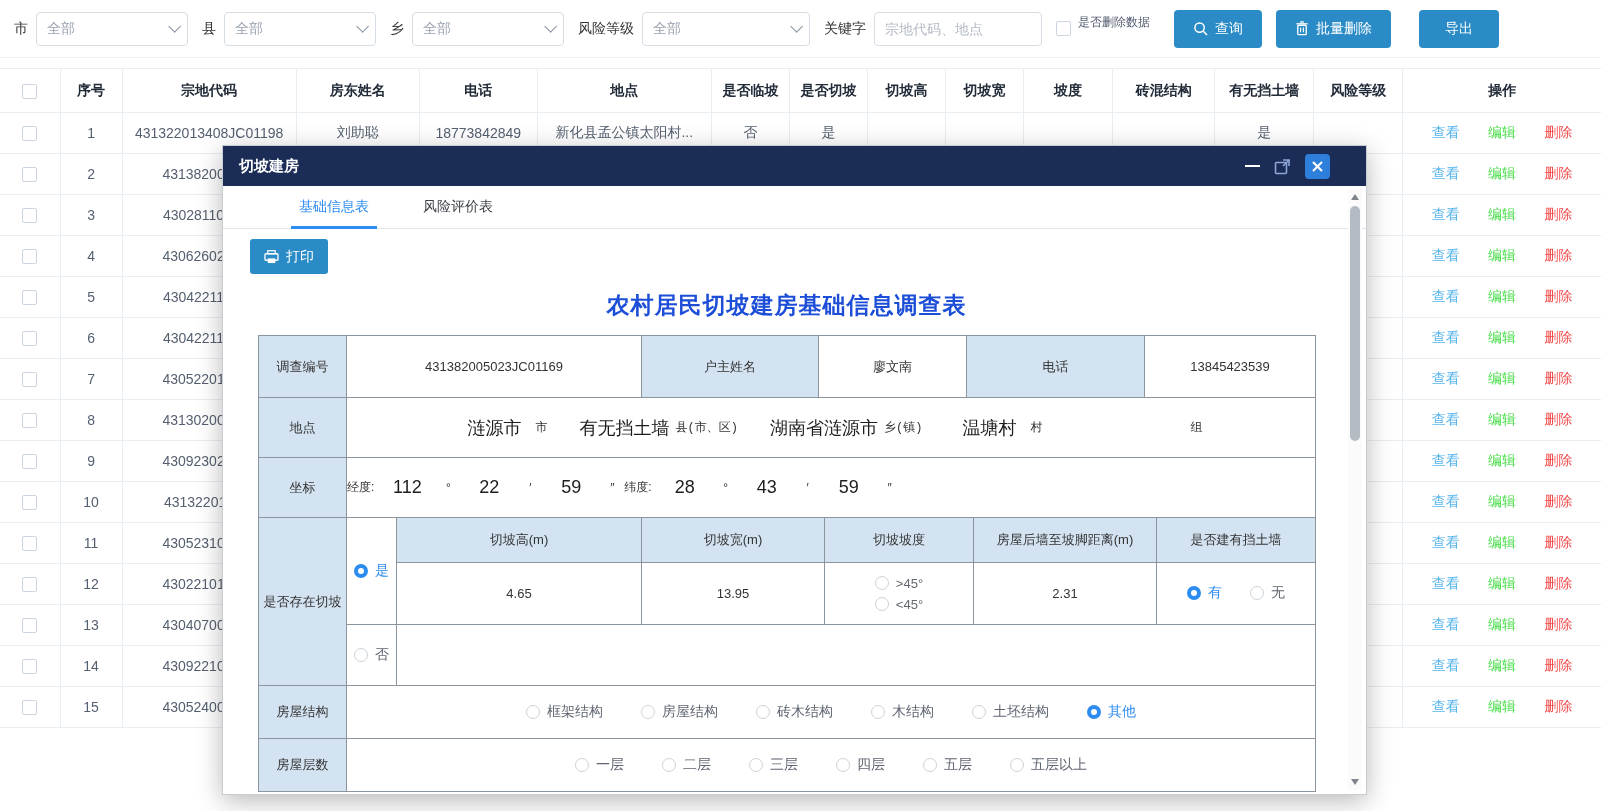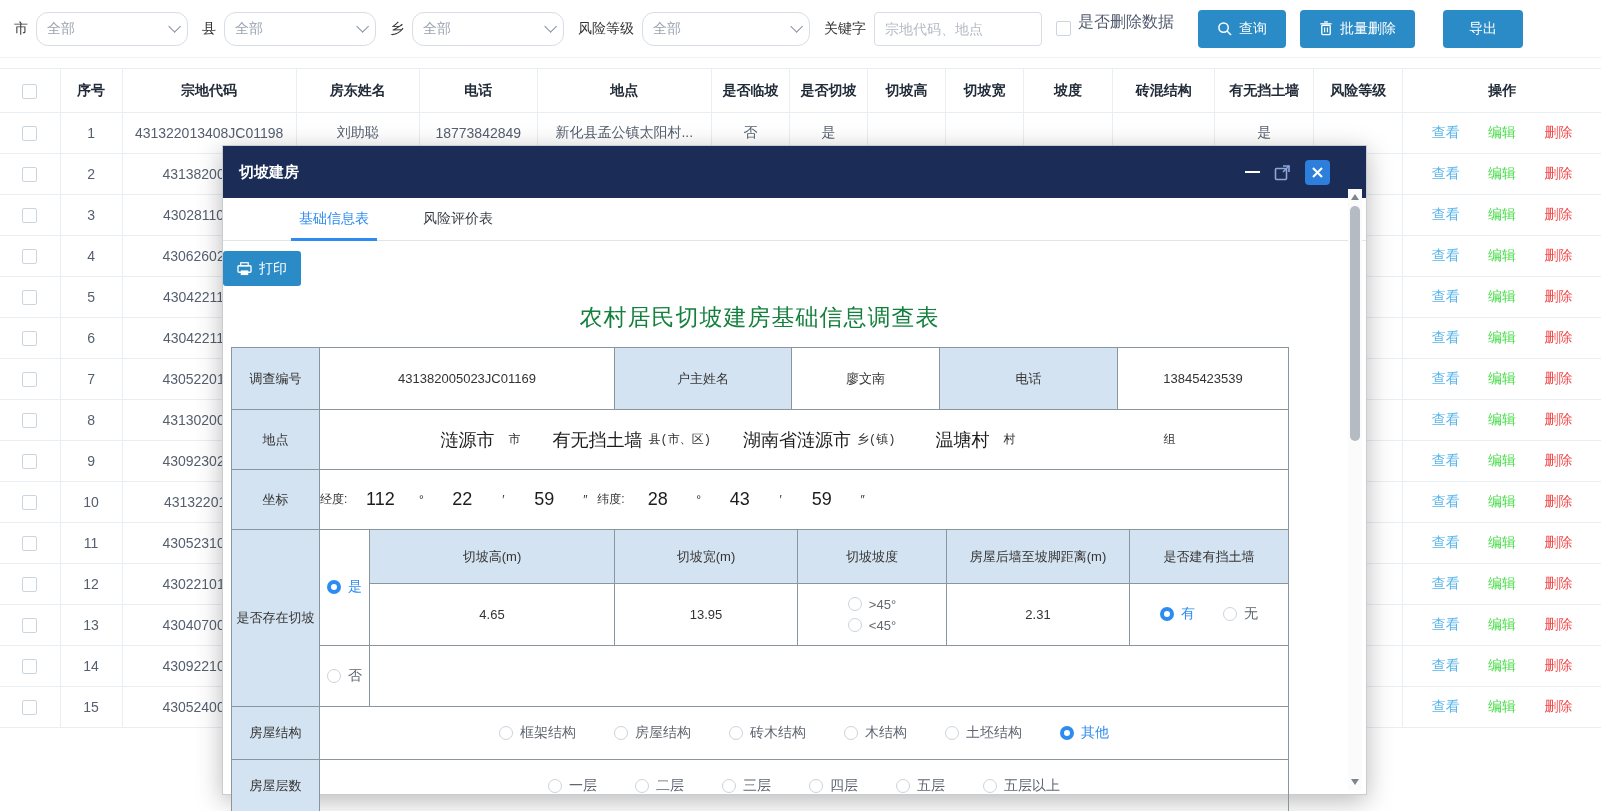--- a/index.html
+++ b/index.html
@@ -4,32 +4,32 @@
 <style>
   * { margin:0; padding:0; box-sizing:border-box; }
   html,body { width:1601px; height:811px; background:#fff; overflow:hidden;
     font-family:"Liberation Sans","DejaVu Sans",sans-serif; }
 
   
   .toolbar { display:flex; align-items:center; height:58px; padding:0 12px; background:#fff;
     border-bottom:1px solid #eef1f5; }
   .f-label { font-size:14px; color:#333; margin:0 8px 0 14px; white-space:nowrap; }
   .f-label:first-child { margin-left:2px; }
-  .sel { width:152px; height:34px; border:1px solid #d7dde4; border-radius:12px; background:#fff;
+  .sel { width:152px; height:34px; border:1px solid #d7dde4; border-radius:4px; background:#fff;
     display:flex; align-items:center; justify-content:space-between; padding:8px 10px; cursor:pointer; }
   .sel.wide { width:168px; }
   .sel .sel-val { font-size:14px; color:#9aa3b0; }
   .chev { width:9px; height:9px; border-right:1.5px solid #8a93a0; border-bottom:1.5px solid #8a93a0;
     transform:rotate(45deg) translateY(-3px); }
   .kw-input { width:168px; height:34px; border:1px solid #d7dde4; border-radius:4px; padding:0 10px;
     font-size:14px; color:#333; outline:none; font-family:inherit; }
   .kw-input::placeholder { color:#b3bac4; }
   .cb { width:15px; height:15px; border:1px solid #ccd5de; border-radius:2px; background:#fff;
     display:inline-block; vertical-align:middle; cursor:pointer; }
-  .cb-label { font-size:16px; color:#515a6e; margin:0 10px 12px 7px; white-space:nowrap; }
+  .cb-label { font-size:12px; color:#515a6e; margin:0 10px 12px 7px; white-space:nowrap; }
   .btn { height:38px; border:none; border-radius:4px; background:var(--primary-btn); color:#fff;
     font-size:14px; display:inline-flex; align-items:center; justify-content:center; gap:7px;
     padding:5px 19px; cursor:pointer; font-family:inherit; margin-left:14px; }
   .btn.export { margin-left:28px; padding:0 26px; }
   .btn svg { display:block; }
 
   
   table.grid { border-collapse:collapse; table-layout:fixed; width:1601px; margin-top:10px; }
   table.grid th, table.grid td { border:1px solid #e9eef3; border-left:none; text-align:center;
     font-size:14px; color:#545f6f; overflow:hidden; white-space:nowrap; }
@@ -38,48 +38,48 @@
   table.grid tr td:last-child, table.grid tr th:last-child { border-right:none; }
   .acts { display:flex; justify-content:space-evenly; align-items:center; }
   .acts a { text-decoration:none; font-size:14px; cursor:pointer; }
   .lk-view { color:var(--link-view); }
   .lk-edit { color:var(--link-edit); }
   .lk-del  { color:var(--link-del); }
 
   
   .modal { position:absolute; left:222px; top:145px; width:1145px; height:650px; background:#fff;
     box-shadow:0 6px 24px rgba(0,0,0,.28); border:1px solid #c8cdd4; }
-  .m-head { height:52px; background:var(--modal-head); display:flex; align-items:center;
+  .m-head { height:40px; background:var(--modal-head); display:flex; align-items:center;
     padding:0 12px 0 16px; }
   .m-title { color:#fff; font-size:15px; font-weight:bold; flex:1; }
   .m-ctrl { display:flex; align-items:center; gap:14px; margin-right:24px; }
   .ic-min { width:15px; height:2px; background:#fff; cursor:pointer; }
   .ic-max { cursor:pointer; display:block; }
   .ic-close { width:25px; height:25px; background:var(--close-bg); border-radius:4px; display:flex;
     align-items:center; justify-content:center; cursor:pointer; }
   .m-tabs { height:43px; border-bottom:1px solid #e2e6ea; display:flex; align-items:stretch;
     padding-left:60px; }
   .tab { font-size:14px; color:#3b3f45; display:flex; align-items:center; padding:0 16px;
     cursor:pointer; position:relative; margin-right:22px; }
   .tab.active { color:var(--accent); }
   .tab.active::after { content:""; position:absolute; left:8px; right:8px; bottom:-1px; height:3px;
     background:var(--accent); }
-  .m-body { position:relative; padding:10px 0 0 0; }
+  .m-body { position:relative; padding:10px 0 0 27px; }
   .print-btn { height:35px; border:none; border-radius:3px; background:var(--primary-btn); color:#fff;
     font-size:14px; display:inline-flex; align-items:center; gap:7px; padding:0 14px; cursor:pointer;
     font-family:inherit; }
-  .form-title { text-align:center; width:1057px; margin:16px 0 14px 8px; font-size:23px; color:#15803d;
-    font-weight:400; letter-spacing:1px; }
+  .form-title { text-align:center; width:1057px; margin:16px 0 14px 8px; font-size:23px; color:#1d4ed8;
+    font-weight:700; letter-spacing:1px; }
 
   
   table.sf { border-collapse:collapse; table-layout:fixed; width:1057px; margin-left:8px; }
   table.sf td, table.sf th { border:1px solid #8b959e; font-size:13px; color:#333;
     text-align:center; vertical-align:middle; overflow:hidden; }
   .flabel { background:var(--label-bg); font-size:13px; color:#333; }
-  .fhead  { background:var(--label-bg); font-weight:normal; height:54px; }
+  .fhead  { background:var(--label-bg); font-weight:normal; height:45px; }
   .bigval { font-size:20px; color:#1d1d1d; }
   .r62 td { height:62px; } .r60 td { height:60px; }
   .r-vals td { height:62px; } .r-no td { height:61px; } .r-opt td { height:53px; }
   .loc-wrap { display:flex; align-items:center; justify-content:center; gap:6px;font-family:Liberation Mono, monospace; }
   .loc-v { font-size:18px; color:#1d1d1d; min-width:70px; }
   .loc-v.blank { min-width:110px; }
   .loc-s { font-size:12px; color:#333; margin-right:26px; }
   .loc-s:last-child { margin-right:0; }
   .coord-wrap { display:flex; align-items:center; justify-content:flex-start; gap:4px; }
   .coord-lb { font-size:12px; color:#333; }

